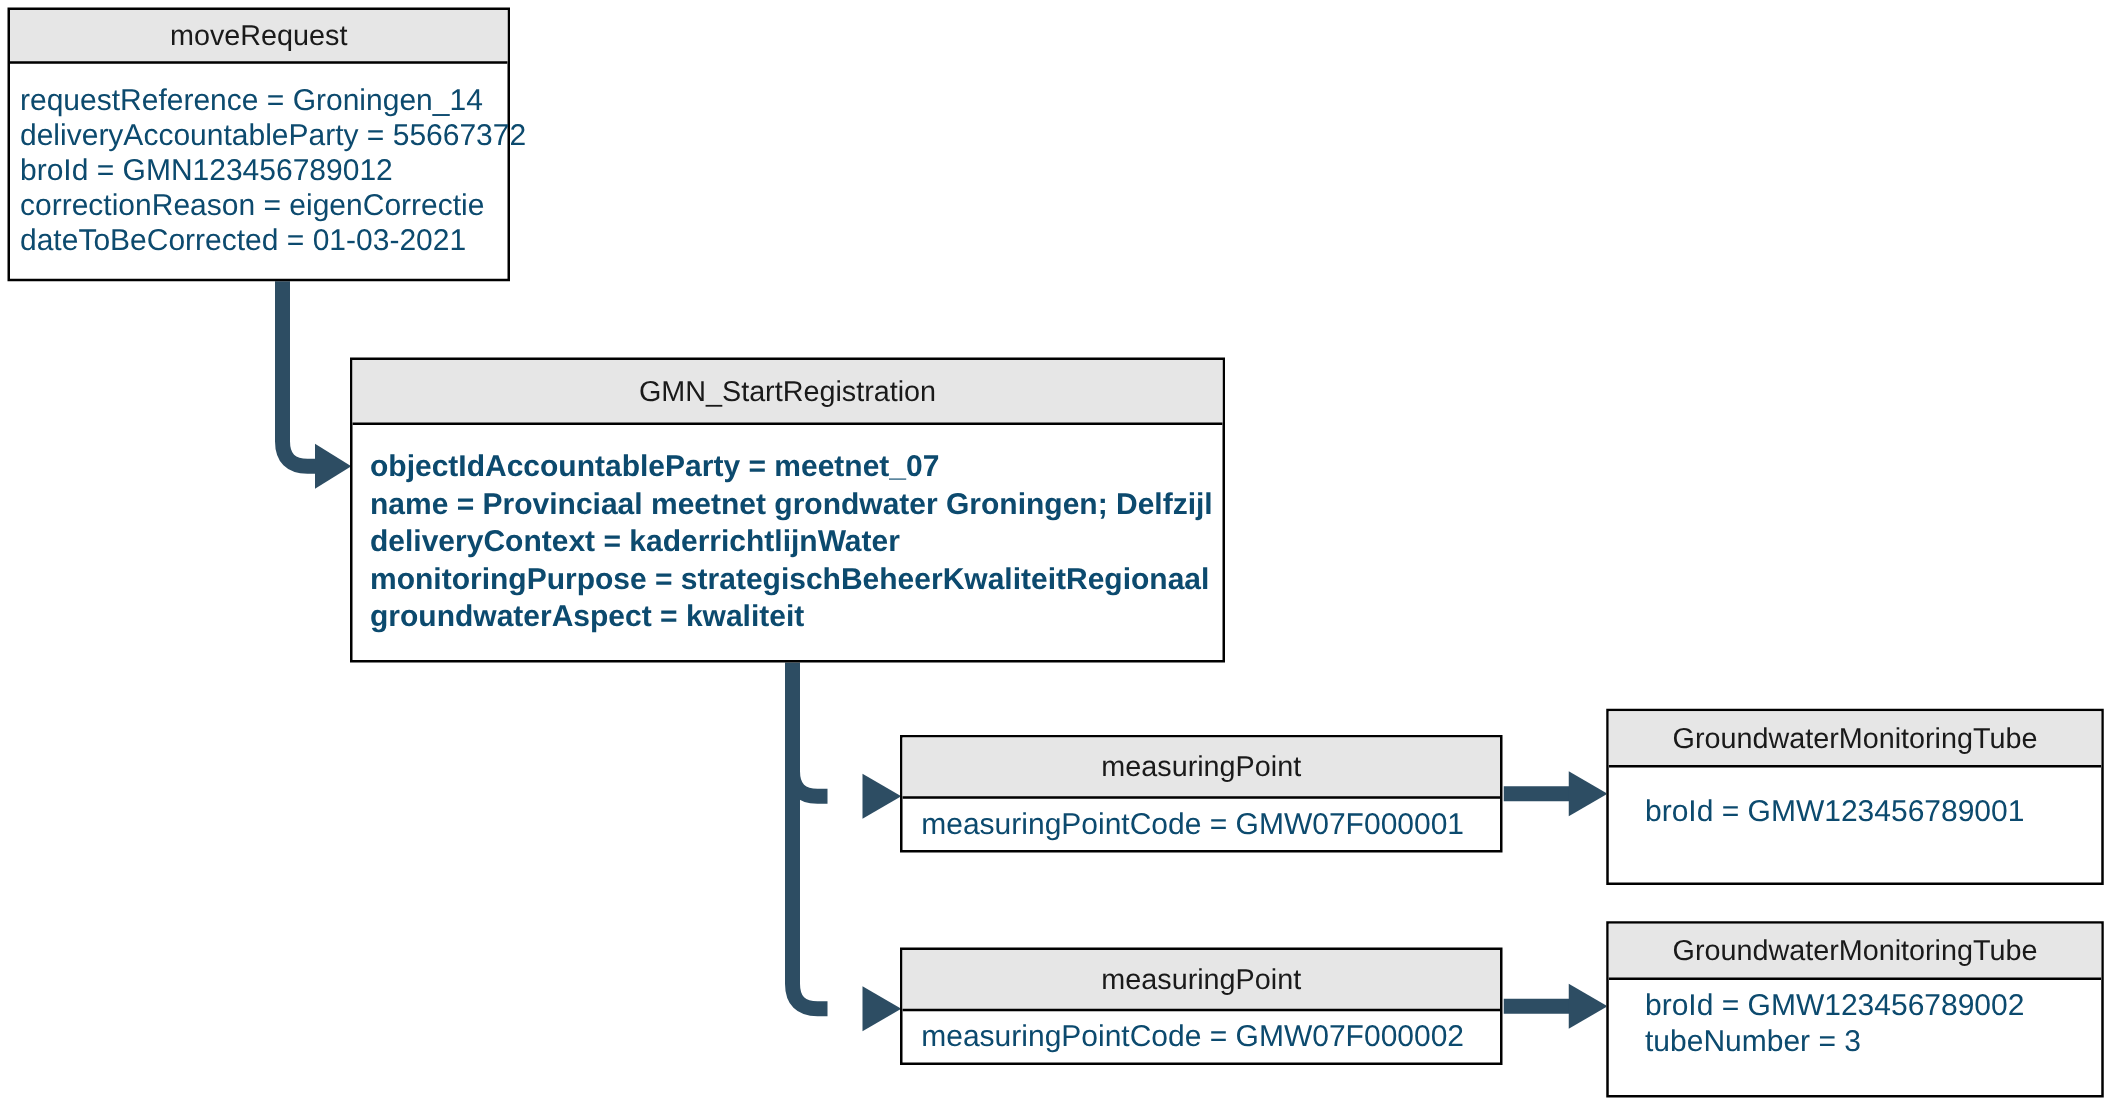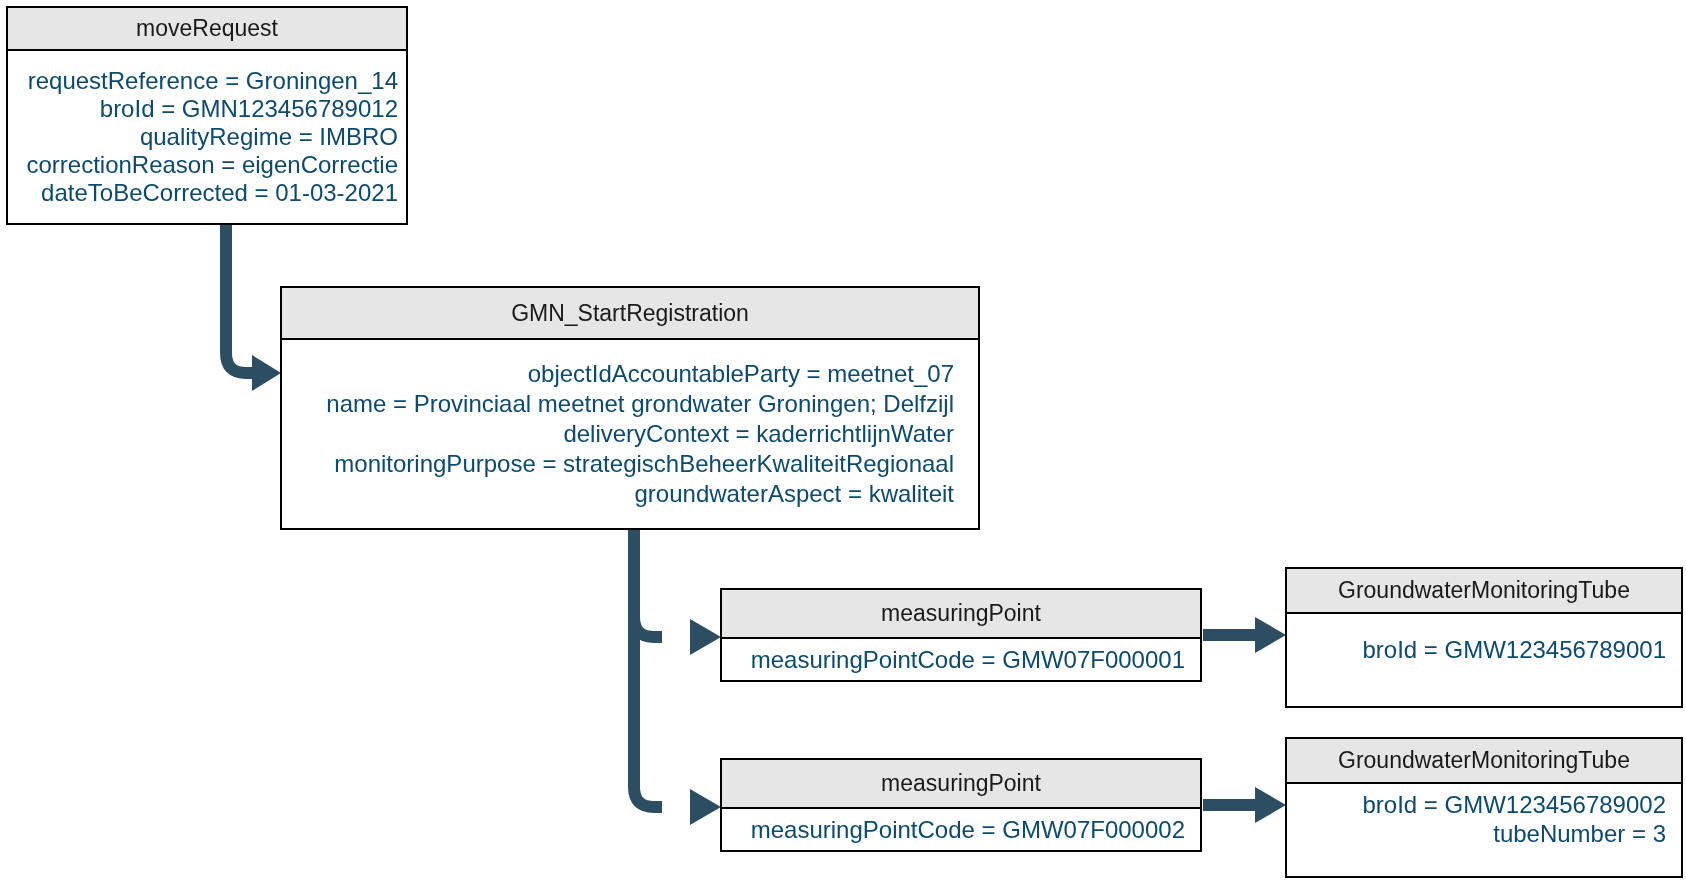--- a/index.html
+++ b/index.html
@@ -7,21 +7,20 @@
     padding: 0;
     background: #ffffff;
     font-family: "Liberation Sans", sans-serif;
   }
   .canvas {
     position: relative;
     width: 1686px;
     height: 886px;
     background: #ffffff;
     overflow: hidden;
-    text-align: right;
   }
   .arrows {
     position: absolute;
     left: 0;
     top: 0;
     width: 1686px;
     height: 886px;
   }
   .conn {
     fill: none;
@@ -60,32 +59,32 @@
   .attr {
     white-space: nowrap;
   }
   
   .n-moverequest { left: 6px; top: 6px; width: 402px; height: 219px; }
   .n-moverequest .node-header { height: 41px; }
   .n-moverequest .node-body { padding: 2px 8px; line-height: 28px; }
 
   .n-gmn { left: 280px; top: 286px; width: 700px; height: 244px; }
   .n-gmn .node-header { height: 50px; }
-  .n-gmn .node-body { padding: 2px 24px; line-height: 30px; }
+  .n-gmn .node-body { padding: 2px 14px; line-height: 30px; font-weight: bold; }
 
   .n-mp1 { left: 720px; top: 588px; width: 482px; height: 94px; }
   .n-mp2 { left: 720px; top: 758px; width: 482px; height: 94px; }
   .n-mp1 .node-header, .n-mp2 .node-header { height: 47px; }
   .n-mp1 .node-body, .n-mp2 .node-body { padding: 0 15px; line-height: 24px; }
 
   .n-tube1 { left: 1285px; top: 567px; width: 398px; height: 141px; }
   .n-tube2 { left: 1285px; top: 737px; width: 398px; height: 141px; }
   .n-tube1 .node-header, .n-tube2 .node-header { height: 43px; }
   .n-tube1 .node-body, .n-tube2 .node-body {
-    padding: 4px 15px 26px 19px;
+    padding: 4px 15px 26px 29px;
     line-height: 29px;
   }
 </style>
 </head>
 <body>
 
 <div class="canvas">
 
   <svg class="arrows" width="1686" height="886" viewBox="0 0 1686 886" xmlns="http://www.w3.org/2000/svg">
 
@@ -102,22 +101,22 @@
     <polygon class="head" points="1255,617 1255,653 1286,635" fill="#2d4d63"></polygon>
 
     <path class="conn" d="M1203 805 H1256" stroke="#2d4d63"></path>
     <polygon class="head" points="1255,787 1255,823 1286,805" fill="#2d4d63"></polygon>
   </svg>
 
   <div class="node n-moverequest">
     <div class="node-header">moveRequest</div>
     <div class="node-body">
       <div class="attr">requestReference = Groningen_14</div>
+      <div class="attr">deliveryAccountableParty = 55667372</div>
       <div class="attr">broId = GMN123456789012</div>
-      <div class="attr">qualityRegime = IMBRO</div>
       <div class="attr">correctionReason = eigenCorrectie</div>
       <div class="attr">dateToBeCorrected = 01-03-2021</div>
     </div>
   </div>
 
   <div class="node n-gmn">
     <div class="node-header">GMN_StartRegistration</div>
     <div class="node-body">
       <div class="attr">objectIdAccountableParty = meetnet_07</div>
       <div class="attr">name = Provinciaal meetnet grondwater Groningen; Delfzijl</div>

